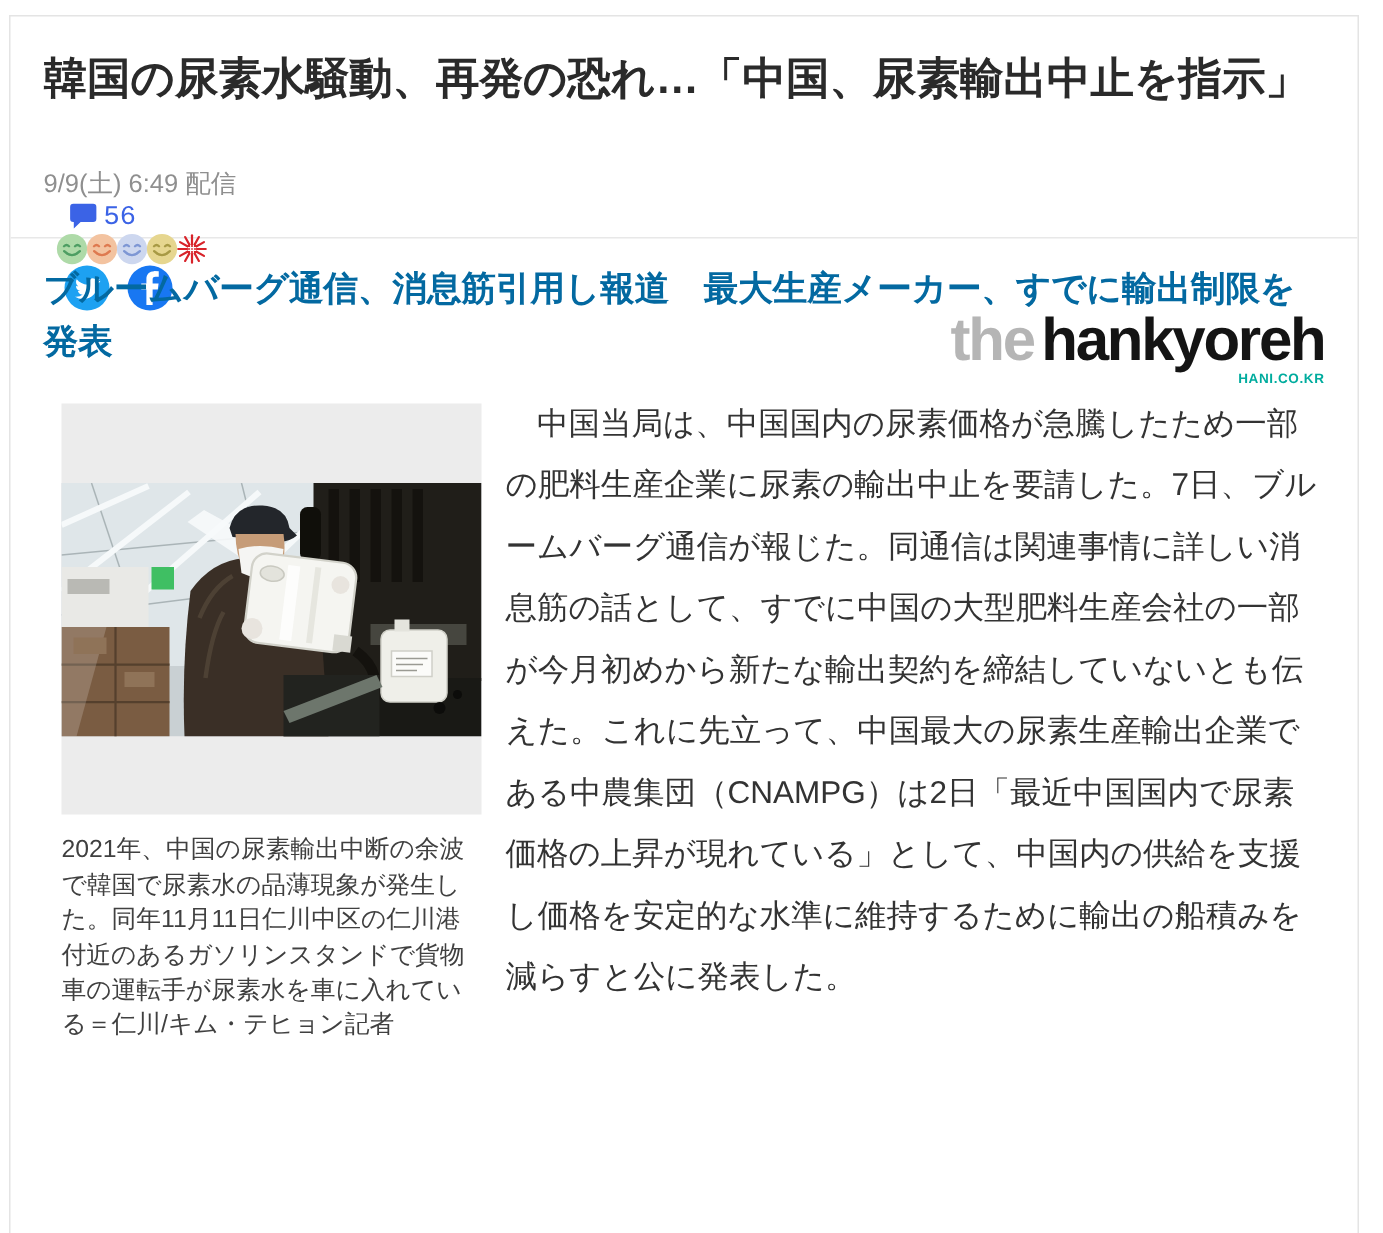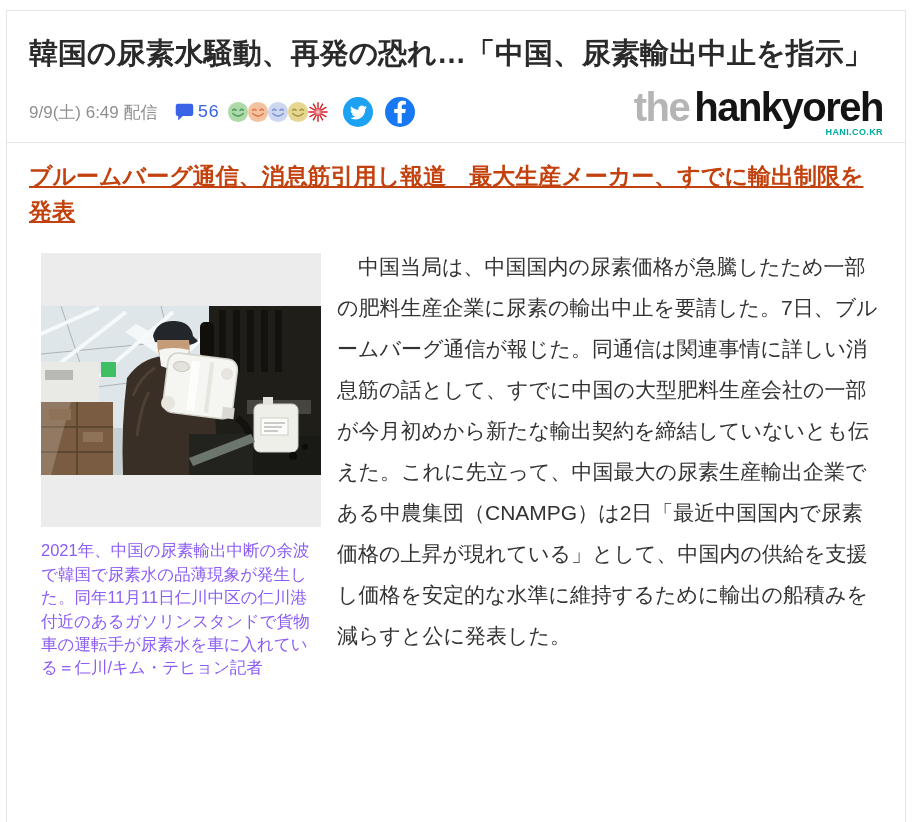--- a/index.html
+++ b/index.html
@@ -4,21 +4,21 @@
 <style>
   html,body{margin:0;padding:0;background:#ffffff;
     font-family:"Liberation Sans","DejaVu Sans",sans-serif;color:#333;}
   .card{box-sizing:border-box;width:900px;height:818px;margin:10px 16px 0 6px;
     border:1px solid #e4e4e4;border-bottom:none;background:#fff;
     padding:18px 22px 30px;overflow:hidden;}
   
   .headline{font-size:29px;font-weight:bold;color:#2a2a2a;margin:6px 0 0;
     line-height:1.25;letter-spacing:0;}
   
-  .meta{display:flex;align-items:center;margin-top:24px;height:34px;}
+  .meta{display:flex;margin-top:40px;height:34px;flex-direction:column;}
   .date{font-size:17px;color:#8f8f8f;white-space:nowrap;}
   .comment{display:flex;align-items:center;margin-left:16px;cursor:pointer;}
   .comment svg{display:block;width:21px;height:21px;}
   .comment-count{font-size:18px;color:#3b63e6;margin-left:3px;font-family:Liberation Mono, monospace;}
   .reactions{display:flex;align-items:center;margin-left:10px;}
   .reaction{width:22px;height:22px;margin-left:-2px;}
   .reaction svg{display:block;width:22px;height:22px;}
   .share{display:flex;align-items:center;margin-left:14px;gap:12px;}
   .circle-btn{width:30px;height:30px;border-radius:50%;display:flex;
     align-items:center;justify-content:center;cursor:pointer;}
@@ -27,30 +27,30 @@
   .btn-facebook{background:#1877f2;}
   
   .logo{margin-left:auto;text-align:right;line-height:1;cursor:pointer;}
   .logo-line{font-size:40px;font-weight:bold;letter-spacing:-1.5px;}
   .logo-the{color:#b5b5b5;margin-right:5px;}
   .logo-name{color:#141414;}
   .logo-domain{color:#00ac9e;font-size:9px;font-weight:bold;
     letter-spacing:.4px;margin-top:1px;}
   .divider{border:none;border-top:1px solid #e8e8e8;margin:13px -22px 0;}
   
-  .subhead{font-size:23px;font-weight:bold;color:#c2410c;line-height:1.5;
-    margin-top:16px;text-decoration:underline;}
+  .subhead{font-size:23px;font-weight:bold;color:#0369a1;line-height:1.5;
+    margin-top:16px;}
   
   .article{margin-top:12px;font-size:21px;line-height:1.95;color:#333;}
   figure.photo{float:left;width:280px;margin:6px 16px 8px 12px;}
   .imgbox{width:280px;height:274px;background:#ececec;display:flex;
     align-items:center;cursor:pointer;}
   .imgbox svg{display:block;width:280px;height:169px;}
   figcaption{margin-top:12px;font-size:16.5px;line-height:1.42;
-    color:#8b5cf6;cursor:pointer;}
+    color:#404040;cursor:pointer;}
   .article p{margin:0;text-indent:1em;}
   .article p + p{margin-top:24px;}
 </style>
 </head>
 <body>
 
 <div class="card">
 
   <h1 class="headline">韓国の尿素水騒動、再発の恐れ…「中国、尿素輸出中止を指示」</h1>
 

